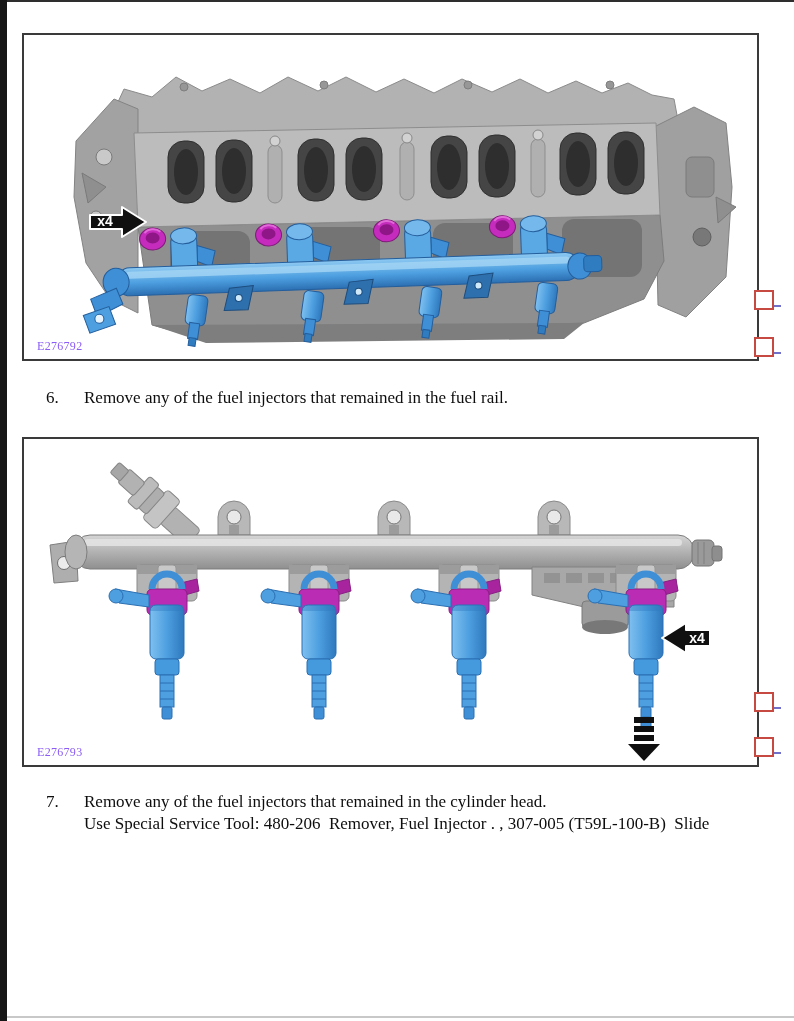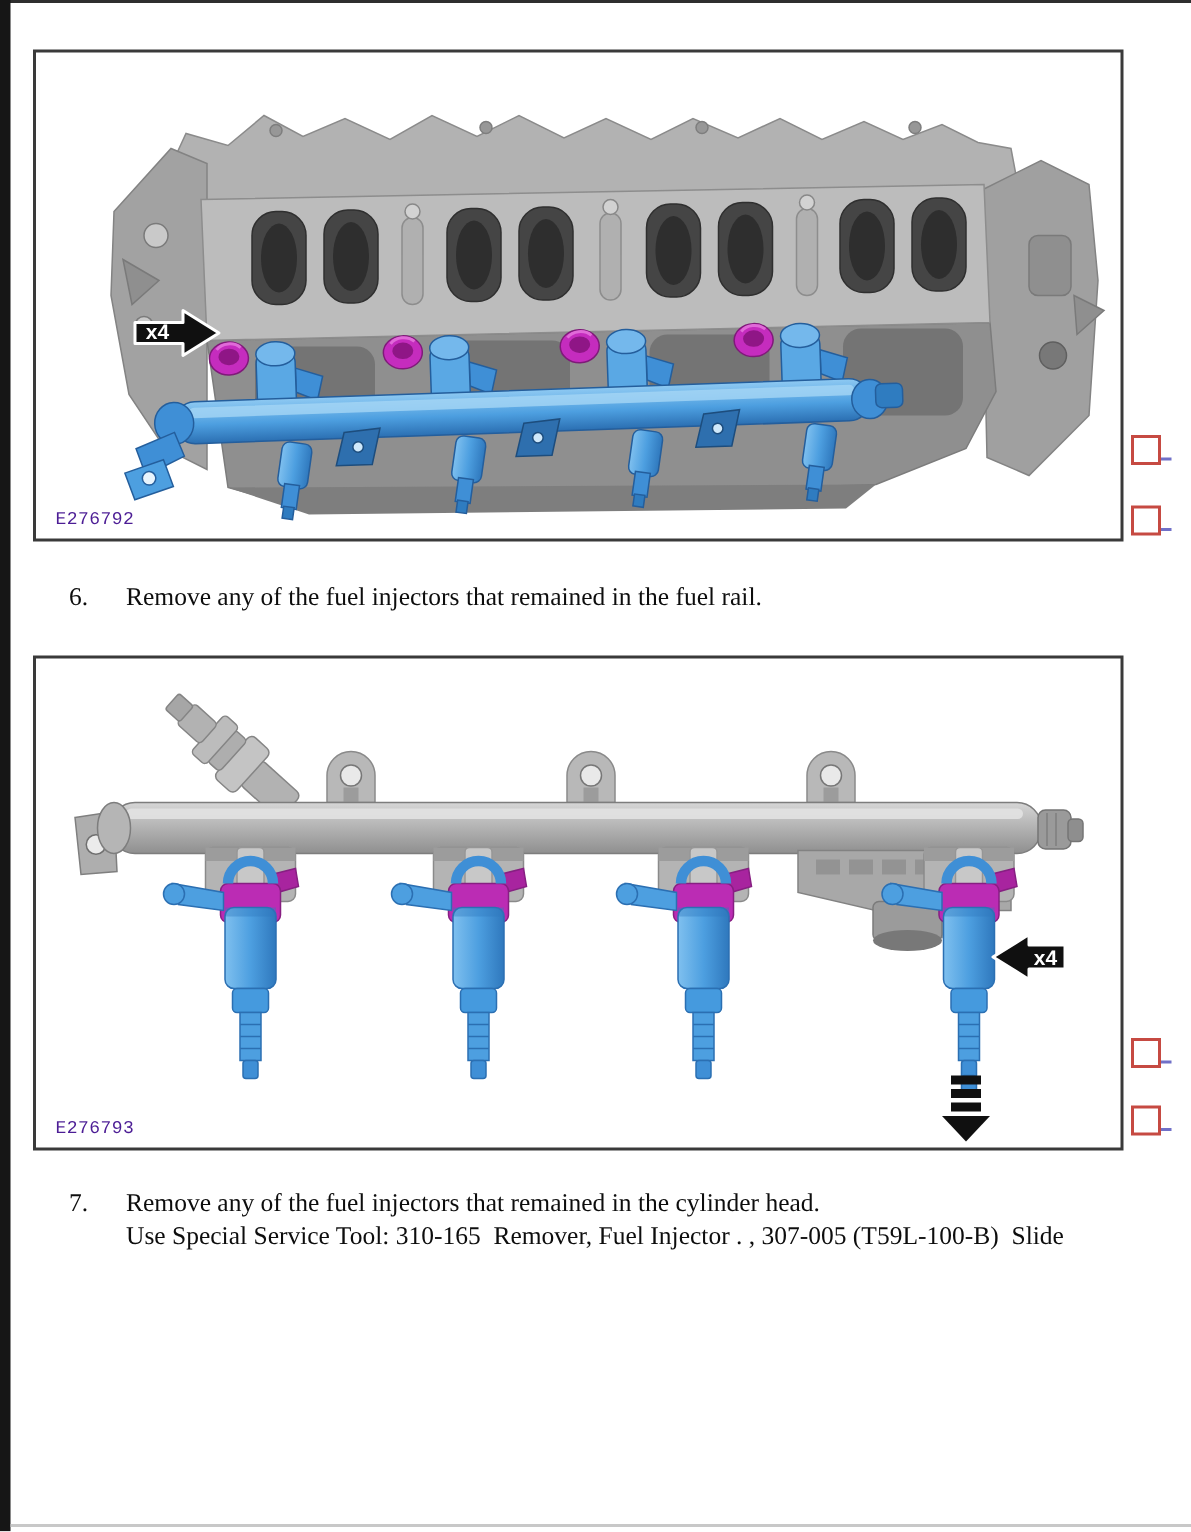--- a/index.html
+++ b/index.html
@@ -7,28 +7,29 @@
     position:relative;width:794px;height:1021px;background:#ffffff;
     font-family:"Liberation Serif",serif;color:#0d0d0d;overflow:hidden;
   }
   .top-rule{position:absolute;top:0;left:0;width:794px;height:2px;background:#2e2e2e;}
   .left-edge{position:absolute;top:0;left:0;width:7px;height:1021px;background:#161616;}
   .bottom-rule{position:absolute;top:1016px;left:7px;width:787px;height:2px;background:#c8c8c8;}
 
   .figure-box{
     position:absolute;left:22px;width:723px;background:#ffffff;
     border:2px solid #3a3a3a;
+    padding-left:10px;
   }
   #figure-1{top:33px;height:324px;}
   #figure-2{top:437px;height:326px;}
   .figure-box svg{position:absolute;top:0;left:0;}
 
   .fig-code{
     position:absolute;left:13px;
-    font-family:Liberation Mono, monospace;font-size:12px;color:#4c1d95;
+    font-family:Liberation Serif, serif;font-size:12px;color:#8b5cf6;
     letter-spacing:.3px;
   }
   #figure-1 .fig-code{top:304px;}
   #figure-2 .fig-code{top:306px;}
 
   .callout-label{
     position:absolute;display:flex;align-items:center;justify-content:center;
     font-family:"Liberation Sans",sans-serif;font-weight:bold;font-size:14px;
     color:#ffffff;line-height:1;
   }
@@ -263,21 +264,21 @@
       </g>
     </svg>
     <div id="fig2-callout" class="callout-label">x4</div>
     <div class="fig-code">E276793</div>
   </div>
 
   <div id="step-7" class="step">
     <span class="step-num">7.</span>
     <div class="step-lines">
       <div class="step-line">Remove any of the fuel injectors that remained in the cylinder head.</div>
-      <div class="step-line">Use Special Service Tool: 310-165  Remover, Fuel Injector . , 307-005 (T59L-100-B)  Slide</div>
+      <div class="step-line">Use Special Service Tool: 480-206  Remover, Fuel Injector . , 307-005 (T59L-100-B)  Slide</div>
     </div>
   </div>
 
   <div id="ann-sq-1" class="ann-sq">
     <div class="ann-tick"></div>
   </div>
   <div id="ann-sq-2" class="ann-sq">
     <div class="ann-tick"></div>
   </div>
   <div id="ann-sq-3" class="ann-sq">

